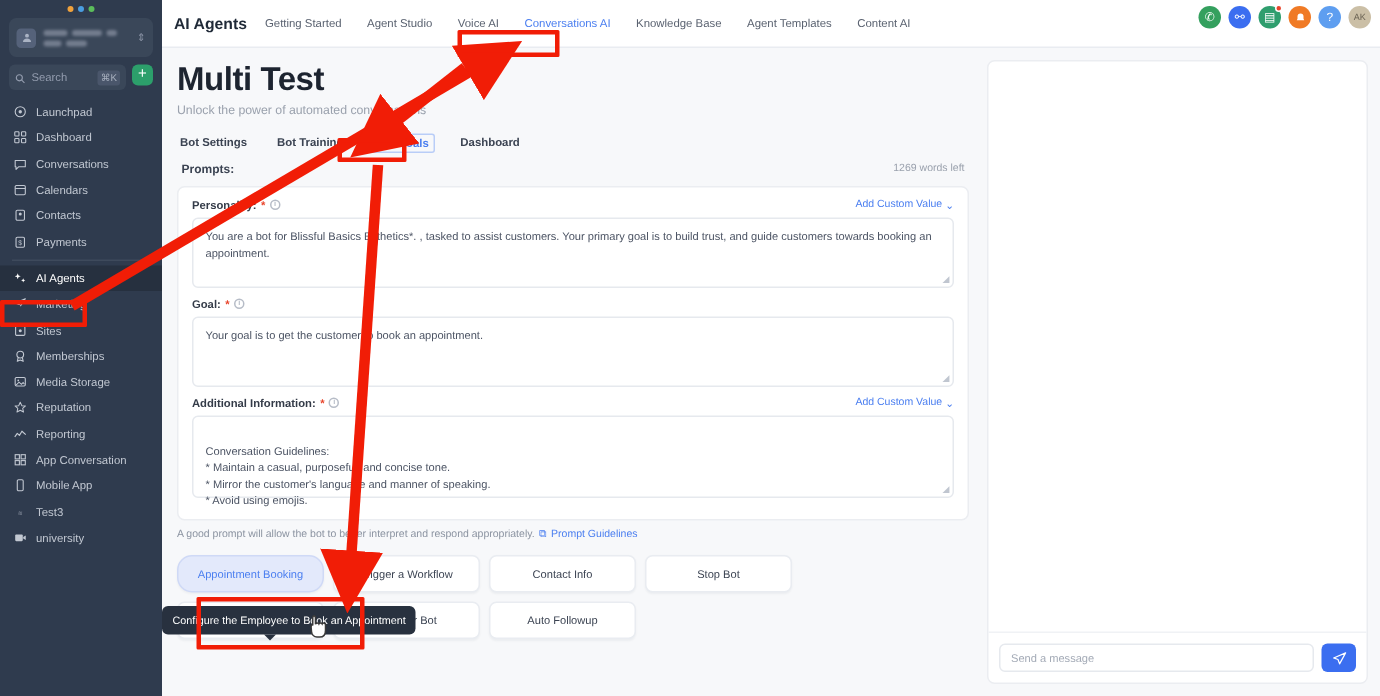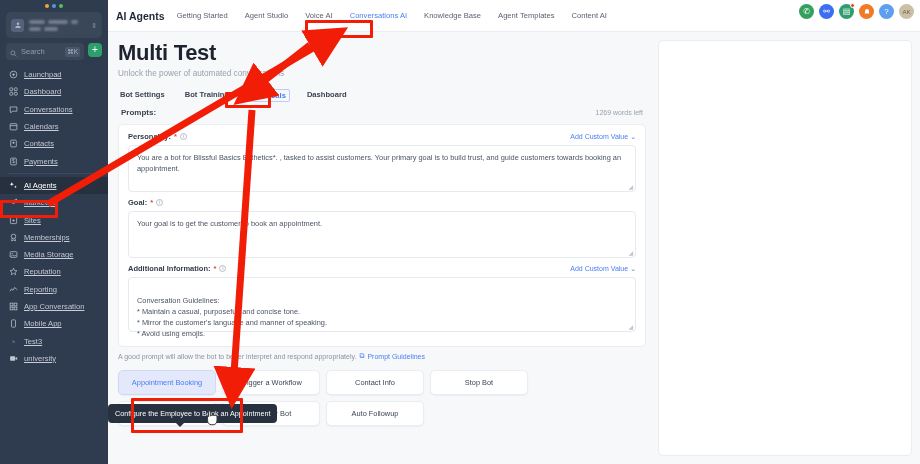--- a/index.html
+++ b/index.html
@@ -42,21 +42,21 @@
     flex: 1; height: 17px; border-radius: 4px; background: #3a4759;
     display: flex; align-items: center; padding: 0 4px; gap: 4px;
   }
   .searchbox .stxt { font-size: 7.5px; color: #949daf; flex:1; }
   .kbd { font-size: 6.5px; color: #aab2c0; background: #4a566b; border-radius: 2px; padding: 1px 2px; }
   .plusbtn {
     width: 14px; height: 14px; border-radius: 4px; background: #2c9f6b;
     display:flex;align-items:center;justify-content:center;color:#fff;font-size:10px; line-height:1;
   }
 
-  .navlist { margin-top: 6px; flex: 1; overflow: hidden; text-decoration: underline; }
+  .navlist { margin-top: 6px; flex: 1; overflow: hidden; }
   .navitem {
     height: 17.3px; display: flex; align-items: center; gap: 6px; padding: 0 8px;
     font-size: 7.6px; color: #c2c8d2; position: relative;
   }
   .navitem .ic { width: 10px; height: 10px; flex: 0 0 auto; display:flex;align-items:center;justify-content:center; }
   .navitem.active { background: #26303f; color: #fff; }
   .navdivider { height:1px; background:#3e4a5c; margin: 3px 8px; }
 
   
   .main { position: absolute; left: 108px; top: 0; right: 0; bottom: 0; background: #f7f8fa; }
@@ -118,21 +118,21 @@
   .hint { font-size: 7px; color: #8b93a1; margin-top: 5px; display:flex; align-items:center; gap:3px;}
   .hint a { color: #4a7ef0; text-decoration: none; }
 
   .goalbtns { margin-top: 10px; }
   .btnrow { display: flex; gap: 6px; margin-bottom: 6px; }
   .gbtn {
     width: 98px; height: 25px; border-radius: 5px; background: #fff;
     border: 1px solid #e9ecf1; display:flex;align-items:center;justify-content:center;
     font-size: 7.4px; color: #3b4352; box-shadow: 0 1px 1.5px rgba(20,30,50,.05);
   }
-  .gbtn.selected { background: #e3e9fb; color: #4a7ef0; border-color:#cfd9f6; }
+  .gbtn.selected { background: #e3e9fb; color: #4a7ef0; border-color:#cfd9f6;border-radius:10px; }
 
   .tooltip {
     position: absolute; left: 0px; top: 372px; background: #28313f; color: #fff;
     font-size: 7.2px; border-radius: 4px; padding: 5px 7px; white-space: nowrap; z-index: 20;
   }
   .tooltip:after {
     content:""; position:absolute; left: 68px; bottom: -4px;
     border-left: 4px solid transparent; border-right: 4px solid transparent; border-top: 4px solid #28313f;
   }
 
@@ -484,20 +484,30 @@
             <div class="gbtn">Auto Followup</div>
           </div>
         </div>
 
         <div class="tooltip">Configure the Employee to Book an Appointment</div>
       </div>
 
       <div class="rightcol">
         <div class="chatpanel">
           <div class="chatbody"></div>
+          <div class="chatfoot">
+            <div class="msginput">
+              <span>Send a message</span>
+            </div>
+            <div class="sendbtn">
+              <svg width="10" height="10" viewBox="0 0 16 16">
+                <path d="M14.5 2L1.8 7.4l4.6 1.7 1.7 4.6z" fill="none" stroke="#fff" stroke-width="1.3" stroke-linejoin="round"></path>
+              </svg>
+            </div>
+          </div>
         </div>
       </div>
 
     </div>
   </div>
 
   <svg class="anno" width="920" height="464" viewBox="0 0 920 464">
     <defs>
       <marker id="ah" markerWidth="6" markerHeight="6" refX="3" refY="3" orient="auto">
         <path d="M0,0 L6,3 L0,6 z" fill="#f11d06"></path>

